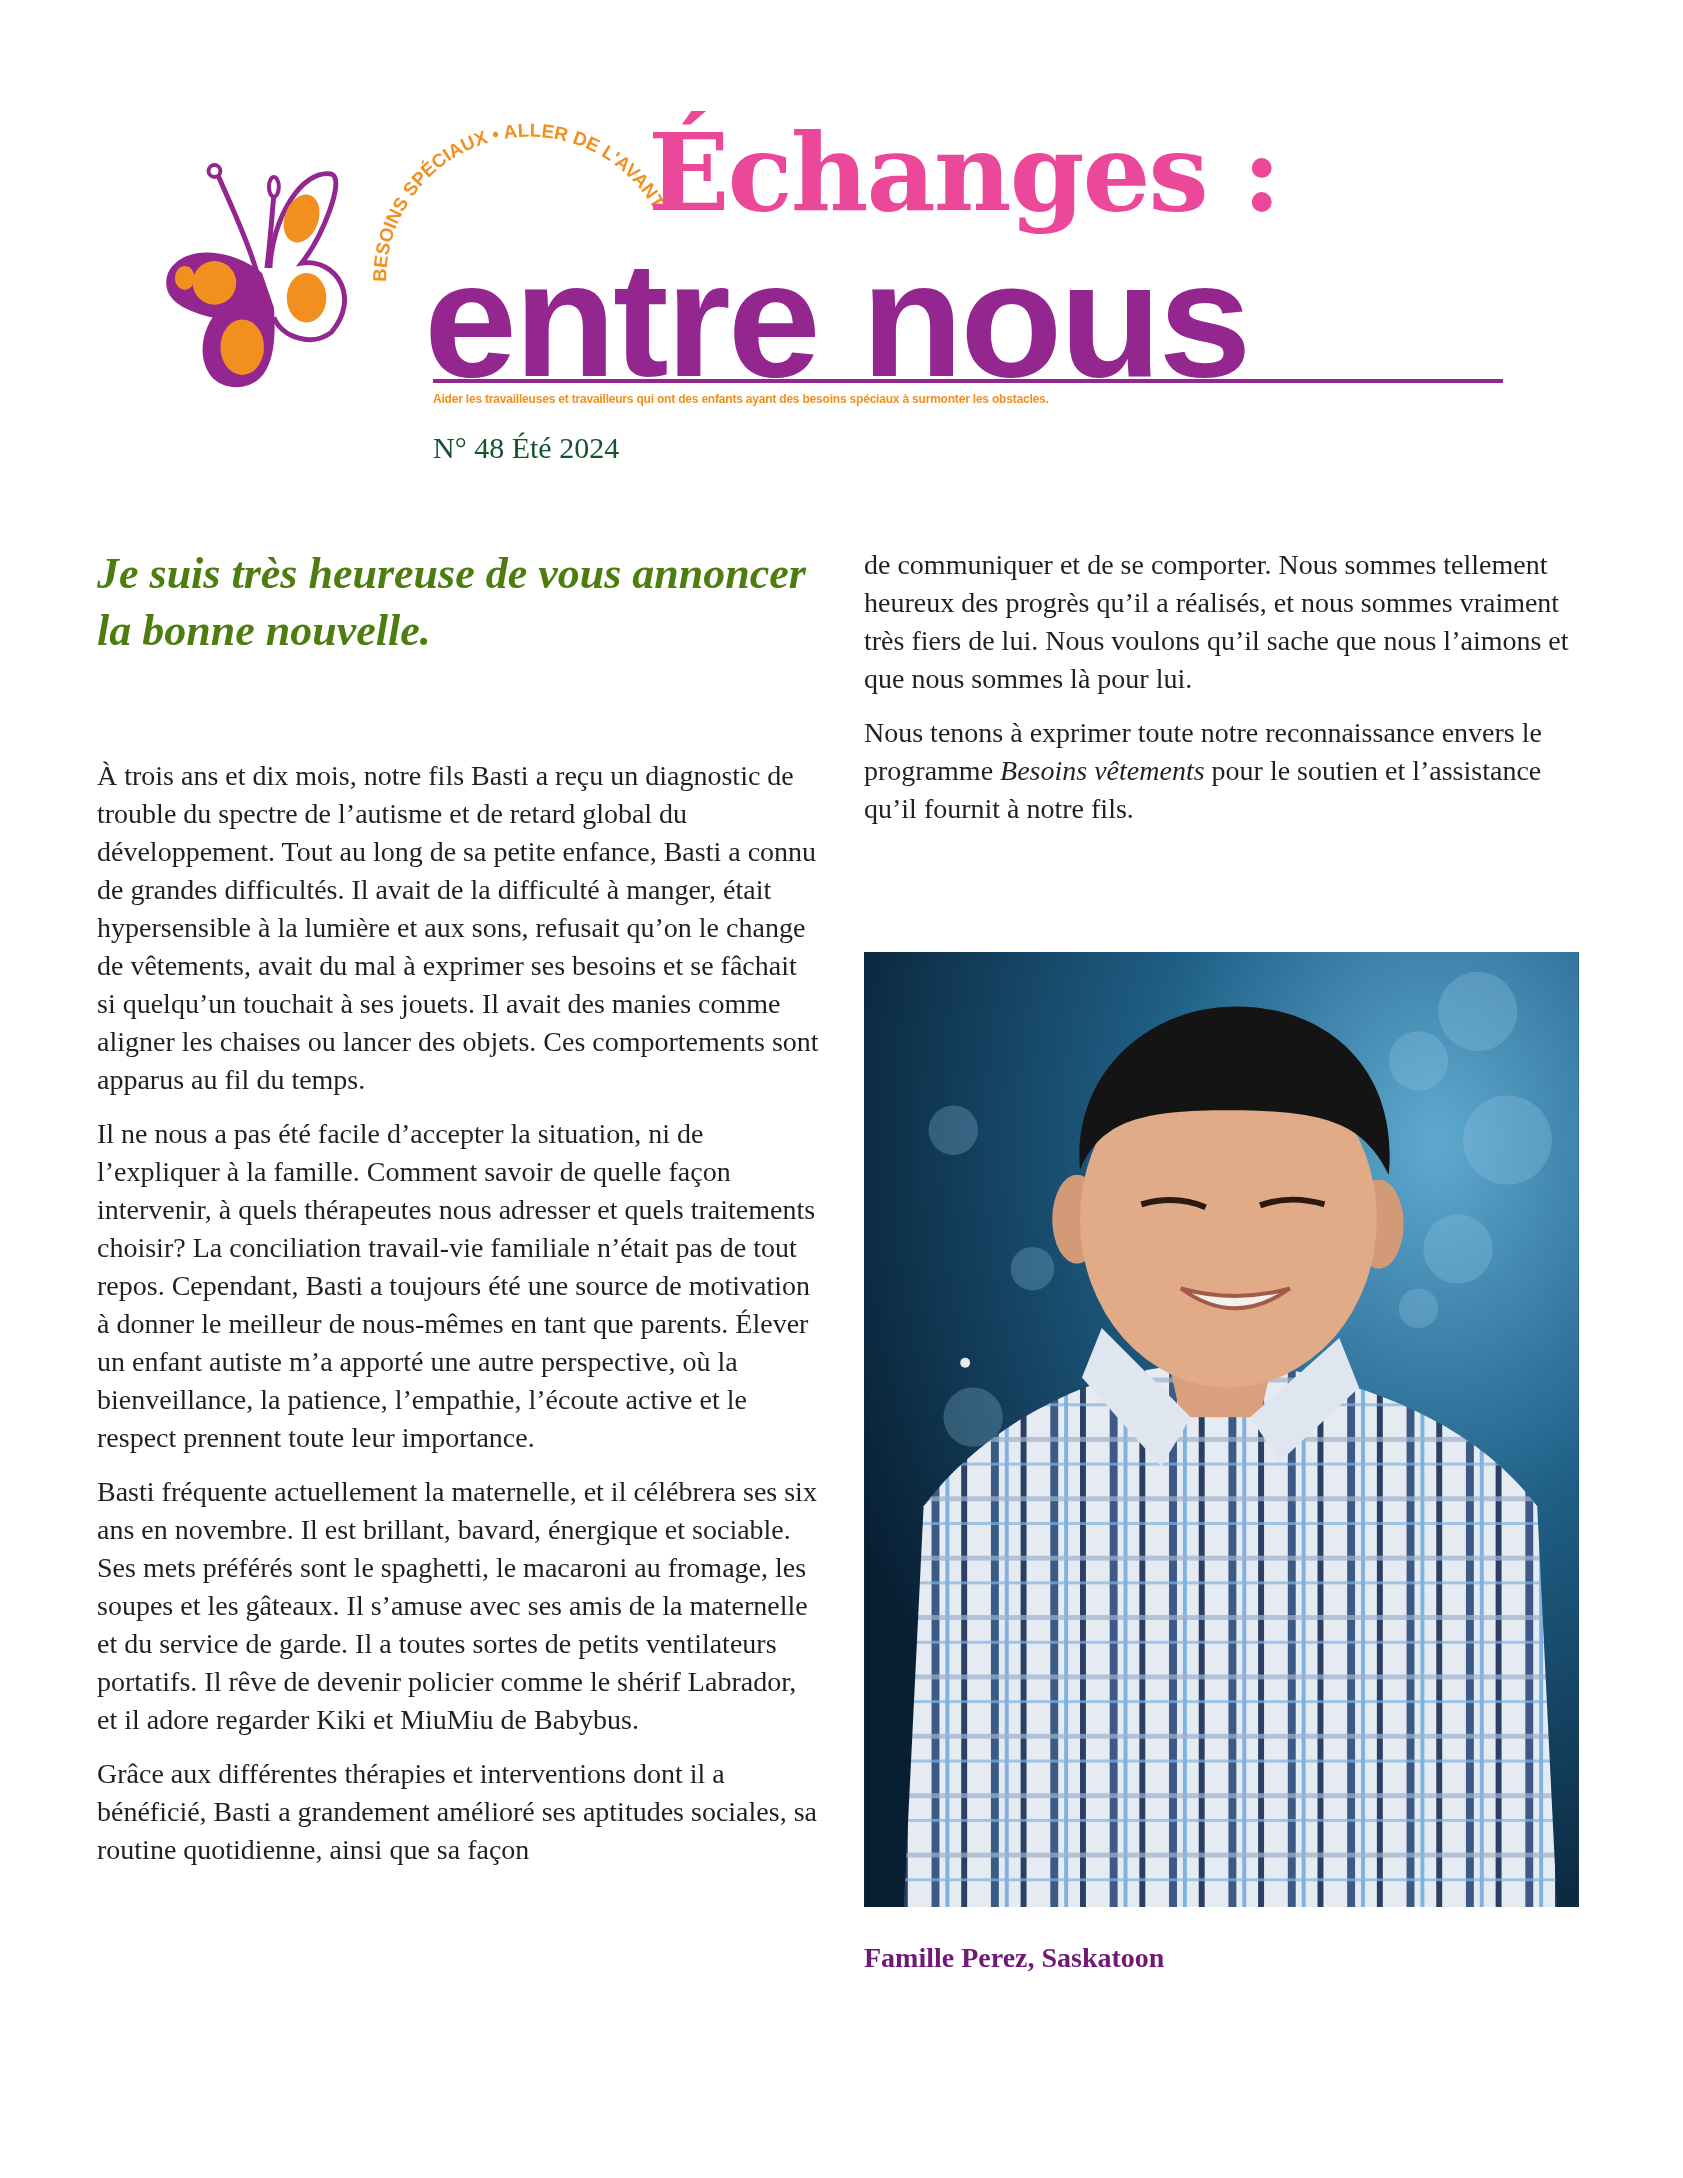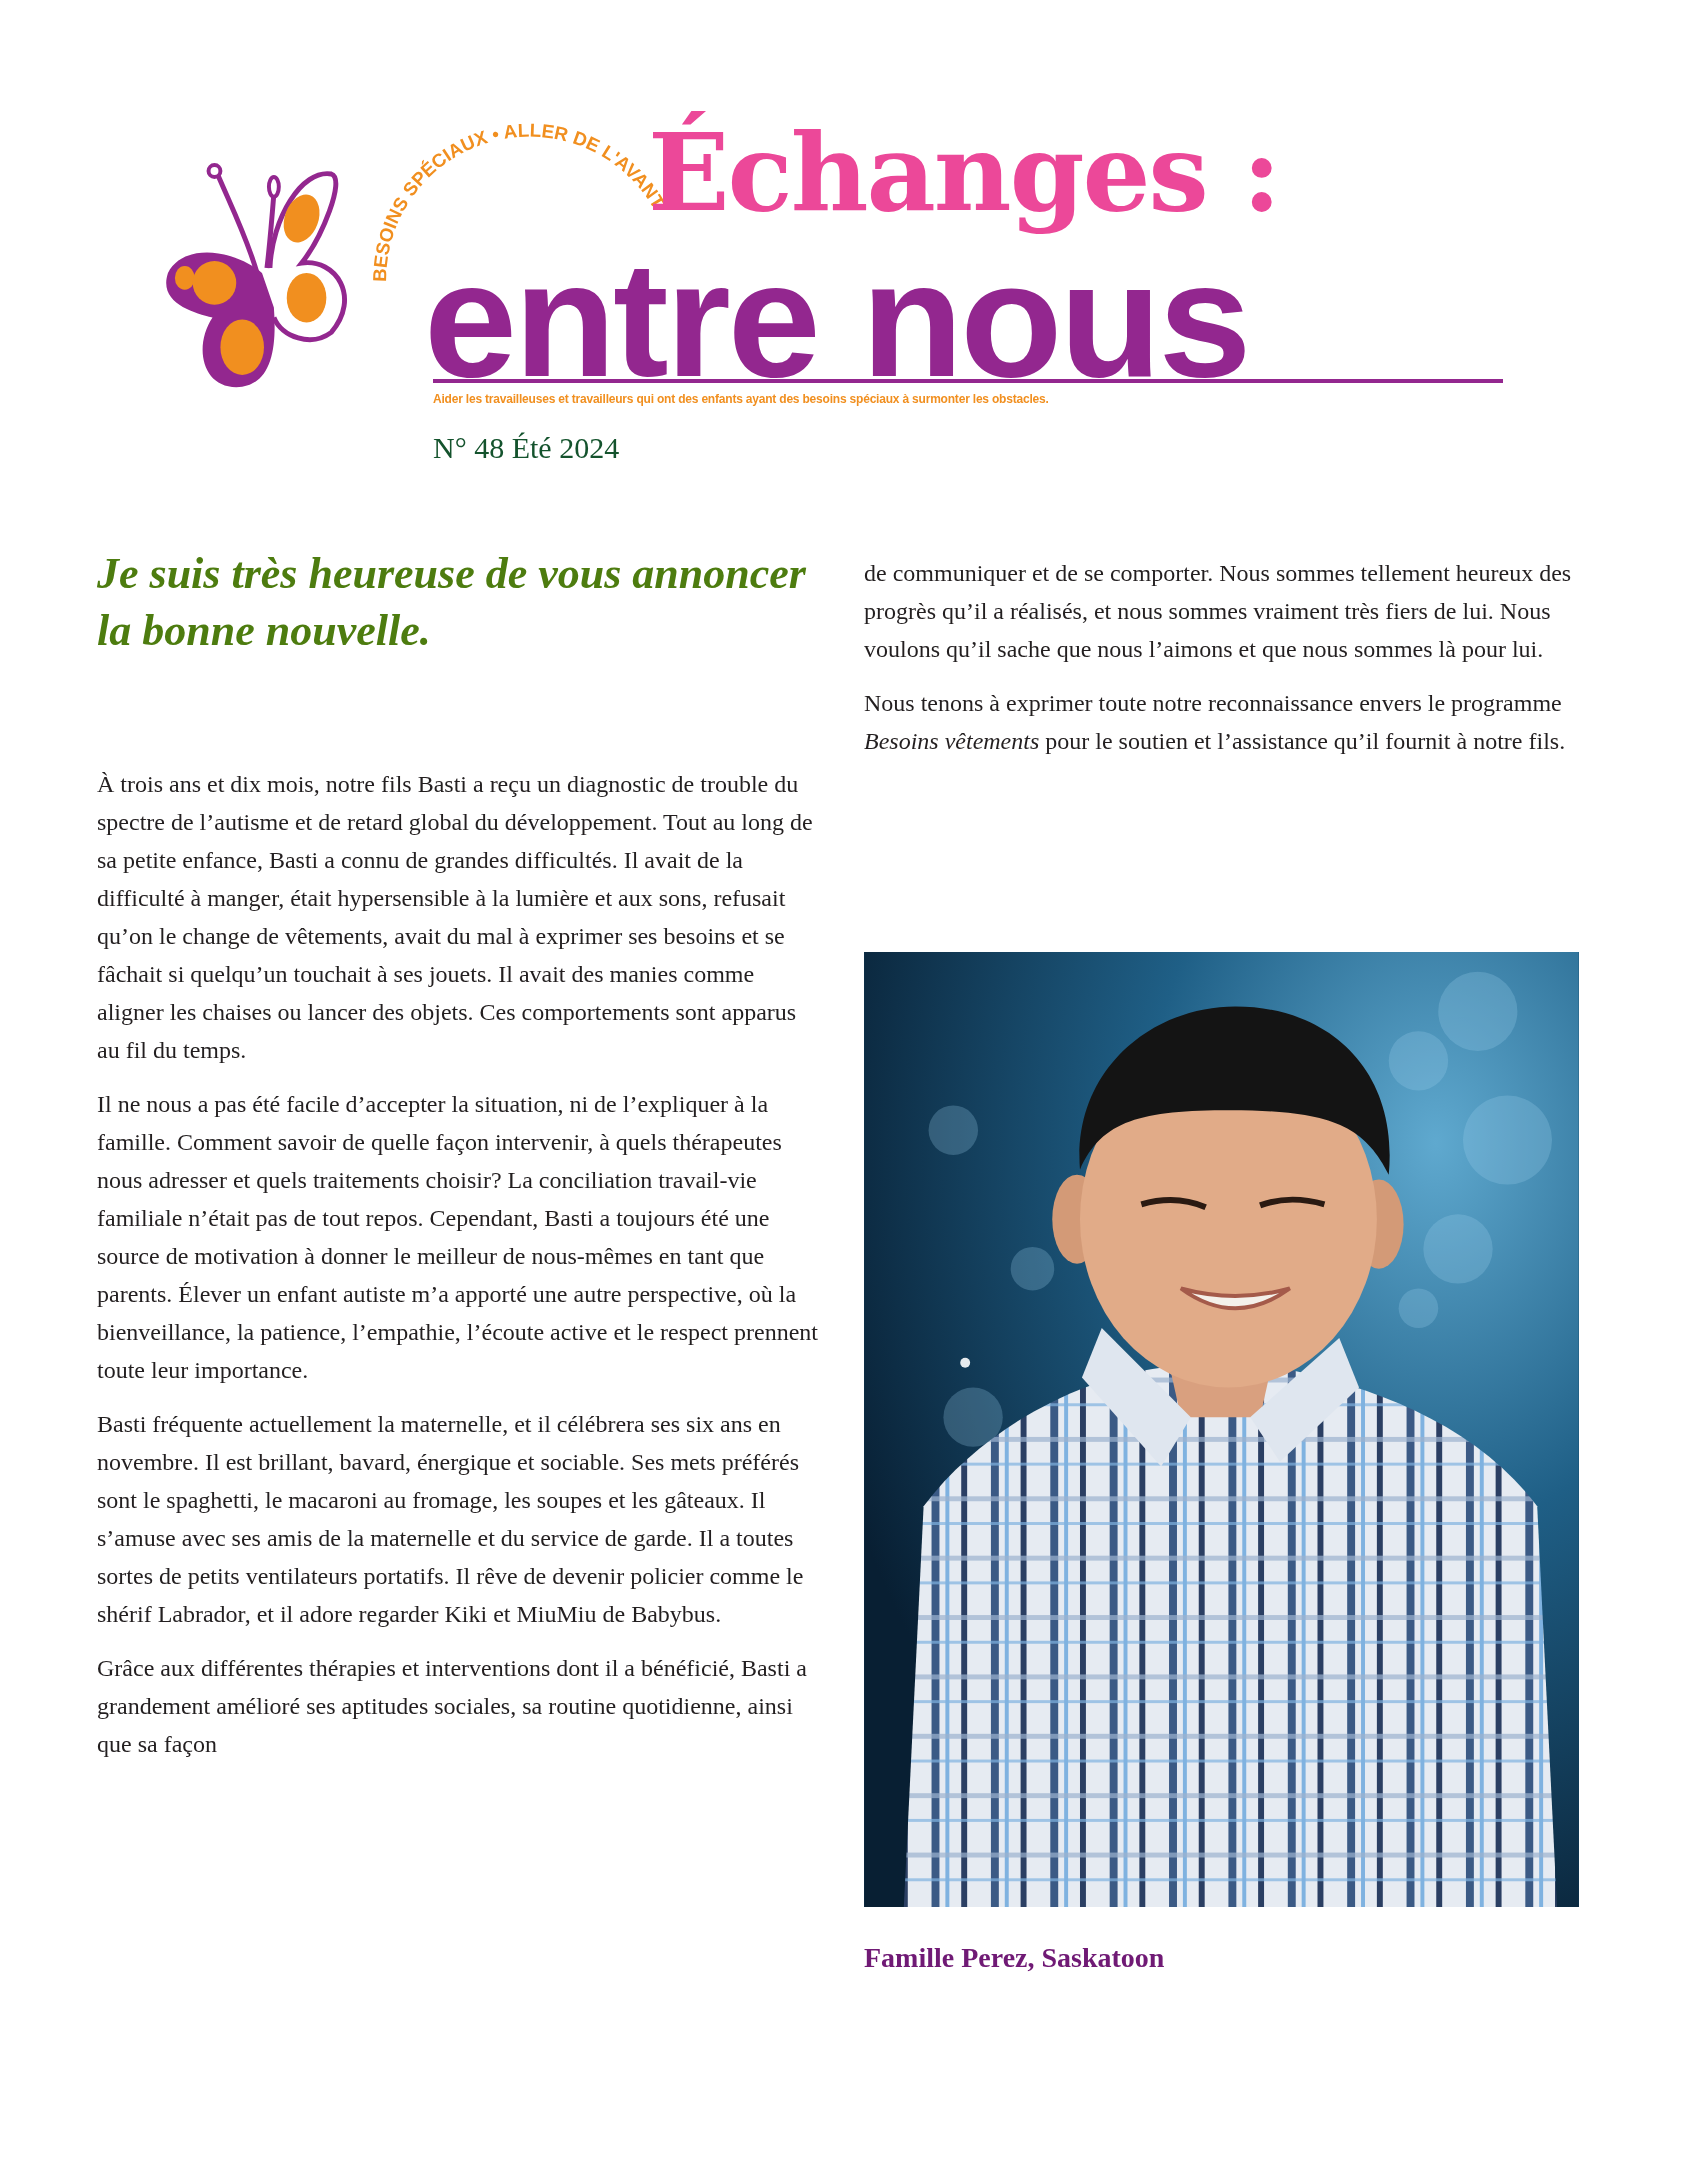--- a/index.html
+++ b/index.html
@@ -18,21 +18,21 @@
            line-height:1; white-space:nowrap; transform:scaleX(1.02); transform-origin:left top; }
   .rule { left:433px; top:379px; width:1070px; height:4px; background:#93278f; }
   .tagline { left:433px; top:392px; font-family:"Liberation Sans","DejaVu Sans",sans-serif;
              font-weight:bold; font-size:12px; color:#f18f1f; white-space:nowrap;
              letter-spacing:-0.2px; }
   .issue { left:433px; top:431px; font-size:30px; color:#14532d; white-space:nowrap; }
 
   
   .heading { left:97px; top:545px; width:713px; font-style:italic; font-weight:bold;
              font-size:44px; line-height:57px; color:#4d7c0f; }
-  .col { font-size:24px; line-height:38px; color:#231f20;margin-top:8px; }
+  .col { font-size:28px; line-height:38px; color:#231f20; }
   .col p { margin:0 0 16px 0; }
   .col-left { left:97px; top:757px; width:723px; }
   .col-right { left:864px; top:546px; width:718px; }
   .photo { left:864px; top:952px; width:715px; height:955px; overflow:hidden; background:#0e3d5c; }
   .caption { left:864px; top:1942px; font-weight:bold; font-size:28px; color:#701a75; }
 </style>
 </head>
 <body>
 
 <header>

